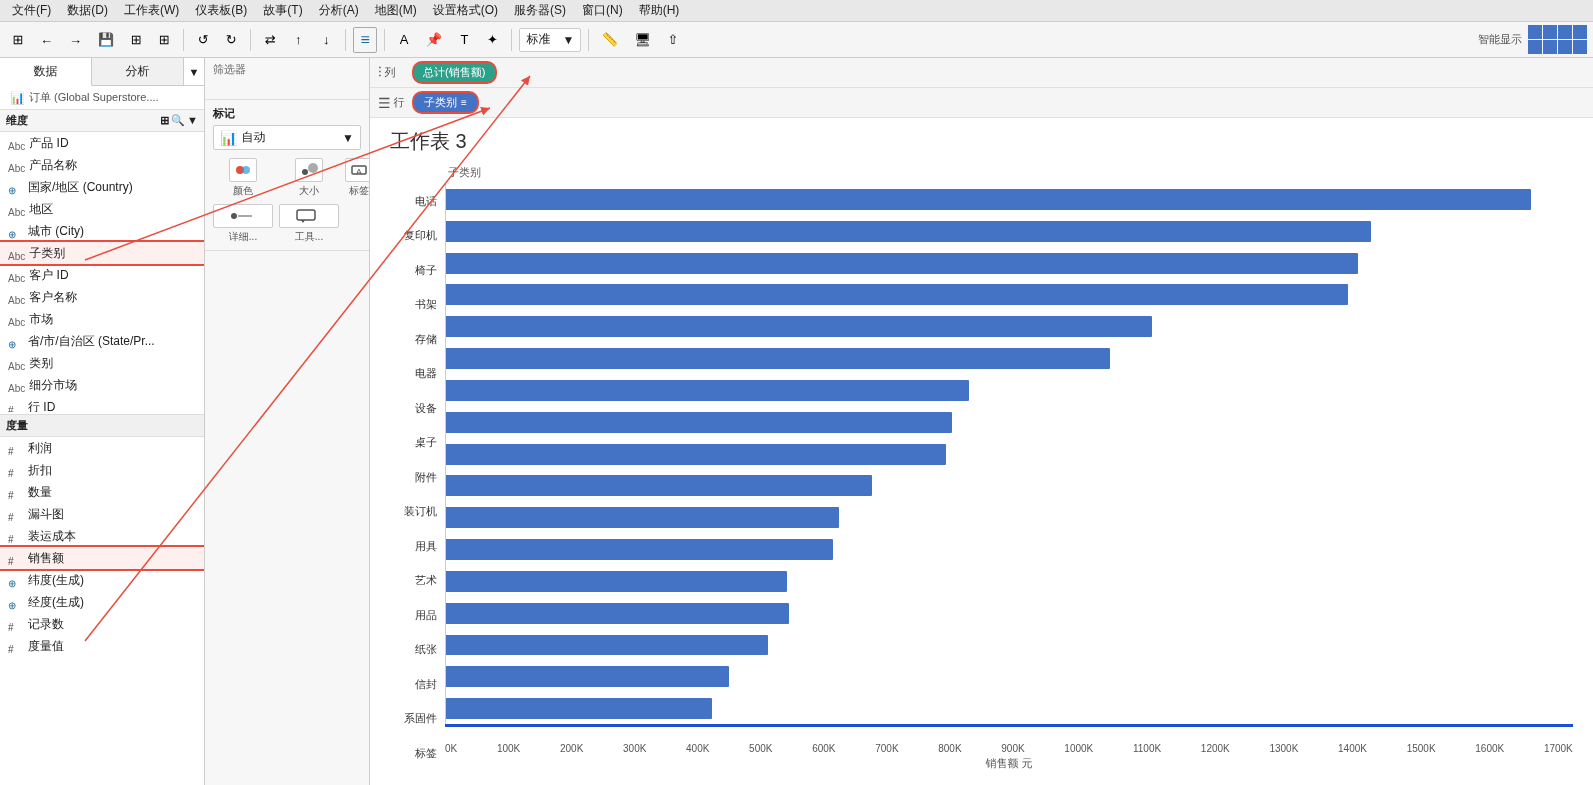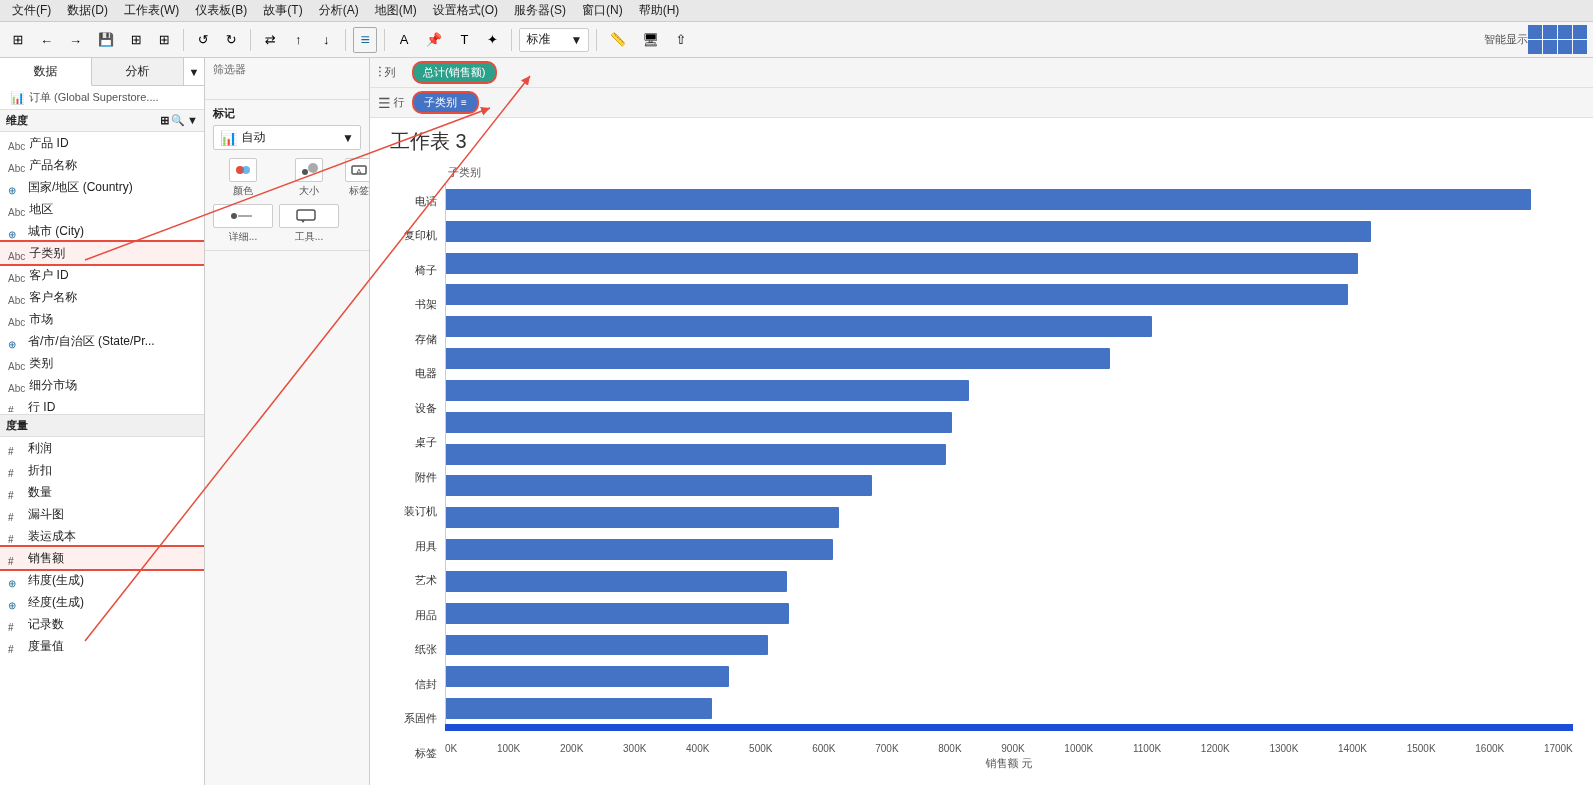--- a/index.html
+++ b/index.html
@@ -6,22 +6,22 @@
     body { font-family: 'Microsoft YaHei', Arial, sans-serif; font-size: 12px; background: #f0f0f0; color: #222; overflow: hidden; width: 1593px; height: 785px; }
 
     
     .menubar { background: #e8e8e8; border-bottom: 1px solid #ccc; display: flex; align-items: center; height: 22px; padding: 0 4px; }
     .menubar-item { padding: 2px 8px; cursor: pointer; font-size: 12px; }
 
     
     .toolbar { background: #f5f5f5; border-bottom: 1px solid #ccc; display: flex; align-items: center; height: 36px; padding: 0 6px; gap: 4px; }
     .toolbar-btn { background: none; border: 1px solid transparent; border-radius: 2px; padding: 2px 5px; cursor: pointer; font-size: 13px; display: flex; align-items: center; justify-content: center; min-width: 24px; height: 26px; }
     .toolbar-separator { width: 1px; height: 22px; background: #ccc; margin: 0 3px; }
-    .toolbar-dropdown { background: #fff; border: 1px solid #ccc; border-radius: 2px; padding: 2px 6px; font-size: 12px; height: 24px; display: flex; align-items: center; gap: 20px; cursor: pointer; }
-    .toolbar-right { margin-left: auto; display: flex; align-items: center; }
+    .toolbar-dropdown { background: #fff; border: 1px solid #ccc; border-radius: 2px; padding: 2px 6px; font-size: 12px; height: 24px; display: flex; align-items: center; gap: 12px; cursor: pointer; }
+    .toolbar-right { margin-left: auto; display: flex; align-items: center; gap: 6px; }
 
     
     .main-layout { display: flex; height: calc(785px - 22px - 36px); }
 
     
     .left-panel { width: 205px; background: #fff; border-right: 1px solid #ccc; display: flex; flex-direction: column; flex-shrink: 0; }
     .left-panel-tabs { display: flex; border-bottom: 1px solid #ccc; }
     .left-tab { flex: 1; padding: 5px 12px; text-align: center; cursor: pointer; font-size: 12px; background: #f0f0f0; border-right: 1px solid #ccc; }
     .left-tab.active { background: #fff; border-bottom: 1px solid #fff; margin-bottom: -1px; }
     .data-source-row { display: flex; align-items: center; padding: 4px 6px; border-bottom: 1px solid #e0e0e0; font-size: 11px; color: #555; }
@@ -65,21 +65,21 @@
 
     
     .chart-area { flex: 1; padding: 10px 20px 30px 20px; position: relative; overflow: hidden; }
     .chart-title { font-size: 20px; font-weight: normal; margin-bottom: 10px; color: #333; }
     .chart-container { display: flex; height: calc(100% - 40px); }
     .chart-y-labels { display: flex; flex-direction: column; justify-content: space-around; padding-right: 8px; min-width: 55px; }
     .chart-y-label { font-size: 11px; color: #333; text-align: right; line-height: 1; }
     .chart-bars { flex: 1; display: flex; flex-direction: column; gap: 1px; border-left: 1px solid #ccc; position: relative; }
     .chart-bar-row { display: flex; align-items: center; flex: 1; }
     .chart-bar { background: #4472c4; height: 70%; min-height: 14px; border-radius: 0 1px 1px 0; }
-    .chart-x-axis { height: 30px; display: flex; align-items: flex-end; border-top: 7px solid #1d4ed8; position: relative; margin-left: 0; }
+    .chart-x-axis { height: 30px; display: flex; align-items: flex-end; border-top: 3px solid #1d4ed8; position: relative; margin-left: 0; }
     .chart-x-ticks { display: flex; width: 100%; justify-content: space-between; padding: 3px 0 0; }
     .chart-x-tick { font-size: 10px; color: #555; }
     .chart-x-title { text-align: center; font-size: 11px; color: #555; padding-top: 2px; }
 
     
     .page-section { border-bottom: 1px solid #ddd; padding: 4px 8px; }
 
     
     .field-highlight { outline: 2px solid #e74c3c; background: #fff0f0; }
   </style>

